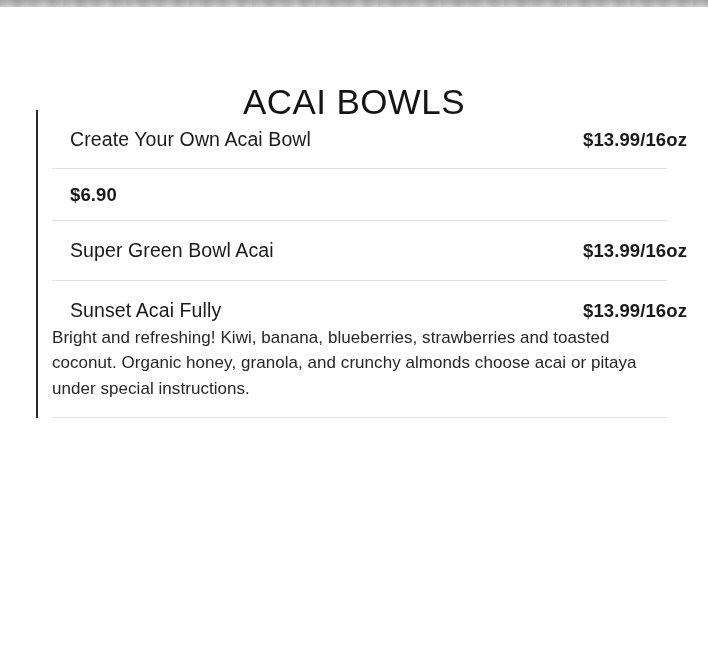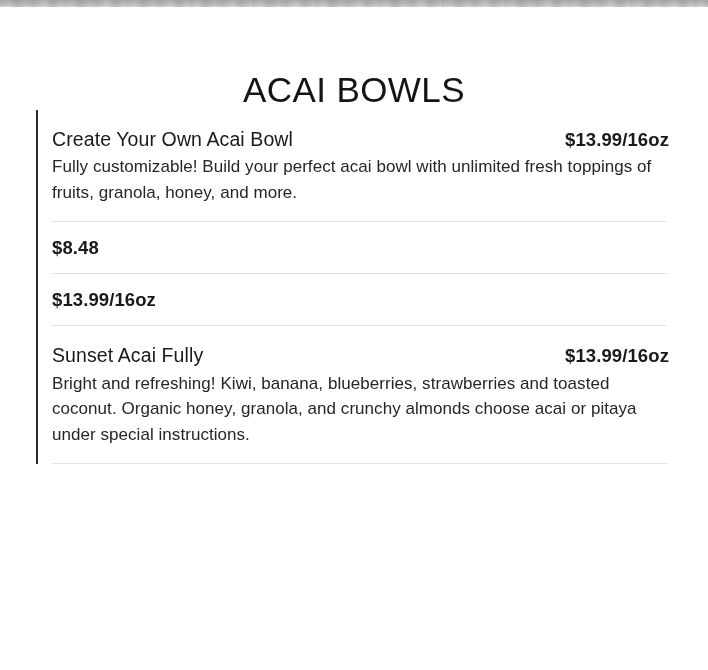--- a/index.html
+++ b/index.html
@@ -28,21 +28,21 @@
         #c9c9c9 0px, #d6d6d6 9px, #bdbdbd 17px, #d2d2d2 26px,
         #c4c4c4 34px, #dcdcdc 44px, #c0c0c0 52px, #d8d8d8 63px),
       linear-gradient(180deg, #bcbcbc 0%, #d4d4d4 55%, #f2f2f2 100%);
     background-blend-mode: multiply, normal;
     opacity: 0.85;
   }
 
   
   .page-title {
     position: absolute;
-    top: 48px;
+    top: 60px;
     left: 0;
     width: 708px;
     text-align: center;
     font-size: 35px;
     font-weight: 400;
     letter-spacing: 0.4px;
     color: #141414;
     line-height: 1.1;
   }
 
@@ -67,20 +67,21 @@
     background: #e2e2e2;
     margin-left: 14px;
     width: 615px;
   }
 
   .item-head {
     display: flex;
     align-items: baseline;
     justify-content: space-between;
     width: 617px;
+    margin-left: 18px;
   }
 
   .item-name {
     font-size: 19.5px;
     font-weight: 400;
     color: #1a1a1a;
     letter-spacing: 0.1px;
     line-height: 1.5;
     white-space: nowrap;
   }
@@ -114,35 +115,35 @@
 
 <h1 class="page-title">ACAI BOWLS</h1>
 
 <div class="menu-list">
 
   <div class="menu-item item-pad-top item-pad-bot">
     <div class="item-head">
       <div class="item-name">Create Your Own Acai Bowl</div>
       <div class="item-price">$13.99/16oz</div>
     </div>
-    <div class="item-desc">Fully customizable! Build your perfect acai bowl with unlimited fresh toppings of fruits, granola, honey, and more.</div>
   </div>
 
   <div class="divider"></div>
 
   <div class="menu-item item-pad-top item-pad-bot">
     <div class="item-head">
-      <div class="item-price">$8.48</div>
+      <div class="item-price">$6.90</div>
     </div>
   </div>
 
   <div class="divider"></div>
 
   <div class="menu-item item-pad-top item-pad-bot">
     <div class="item-head">
+      <div class="item-name">Super Green Bowl Acai</div>
       <div class="item-price">$13.99/16oz</div>
     </div>
   </div>
 
   <div class="divider"></div>
 
   <div class="menu-item item-pad-top item-pad-bot">
     <div class="item-head">
       <div class="item-name">Sunset Acai Fully</div>
       <div class="item-price">$13.99/16oz</div>

